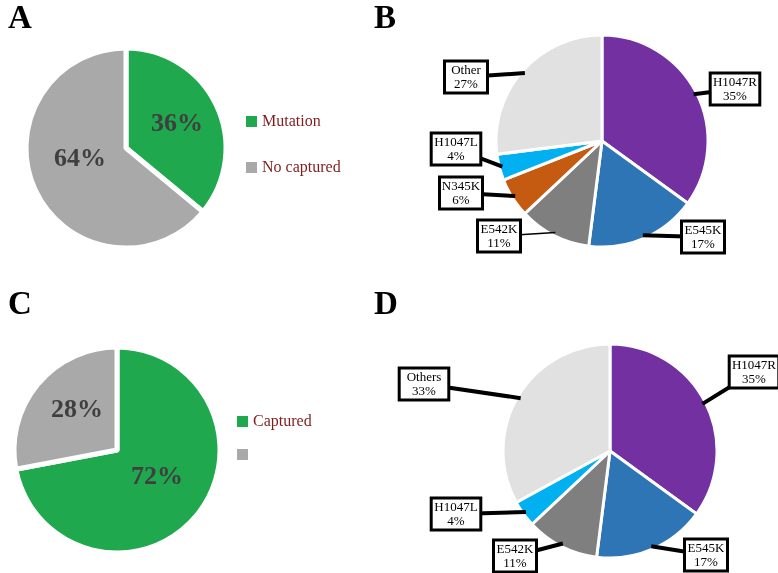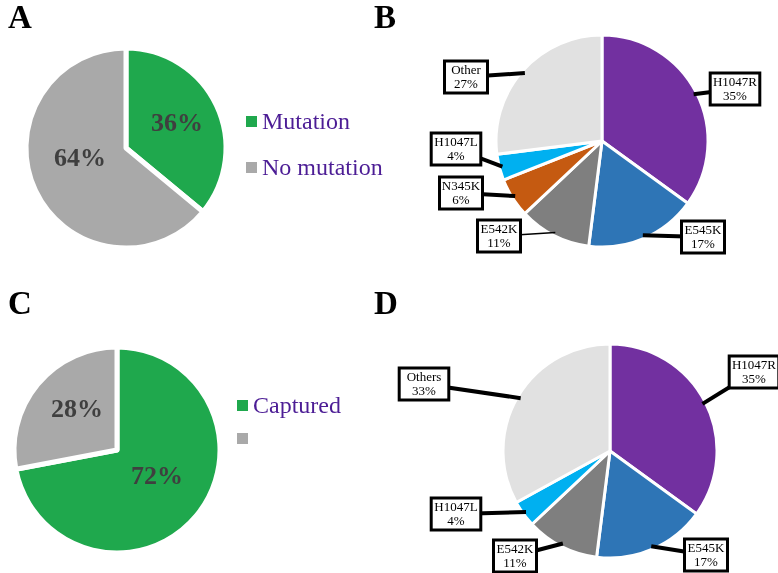--- a/index.html
+++ b/index.html
@@ -28,27 +28,27 @@
   #svg-b { left: 389px; top: 0; }
   #svg-c { left: 0;     top: 286px; }
   #svg-d { left: 389px; top: 286px; }
 
   .legend {
     position: absolute;
     display: flex;
     flex-direction: column;
   }
   #legend-a { left: 246px; top: 108px; gap: 20px; }
-  #legend-c { left: 237px; top: 392px; gap: 15px; }
+  #legend-c { left: 237px; top: 408px; gap: 15px; }
   .legend-item {
     display: flex;
     align-items: center;
-    font-size: 24px;
+    font-size: 16px;
     line-height: 26px;
-    color: #4c1d95;
+    color: #7f1d1d;
     white-space: nowrap;
   }
   .swatch {
     display: inline-block;
     width: 11px;
     height: 11px;
     margin-right: 5px;
     flex: 0 0 auto;
   }
 
@@ -149,21 +149,21 @@
       <text x="35" y="109" class="callout-text">33%</text>
     </svg>
 
   <div class="legend" id="legend-a">
     <div class="legend-item">
       <span class="swatch" style="background: rgb(31, 168, 77);"></span>
       <span>Mutation</span>
     </div>
     <div class="legend-item">
       <span class="swatch" style="background: rgb(169, 169, 169);"></span>
-      <span>No mutation</span>
+      <span>No captured</span>
     </div>
   </div>
 
   <div class="legend" id="legend-c">
     <div class="legend-item">
       <span class="swatch" style="background: rgb(31, 168, 77);"></span>
       <span>Captured</span>
     </div>
     <div class="legend-item">
       <span class="swatch" style="background: rgb(169, 169, 169);"></span>

